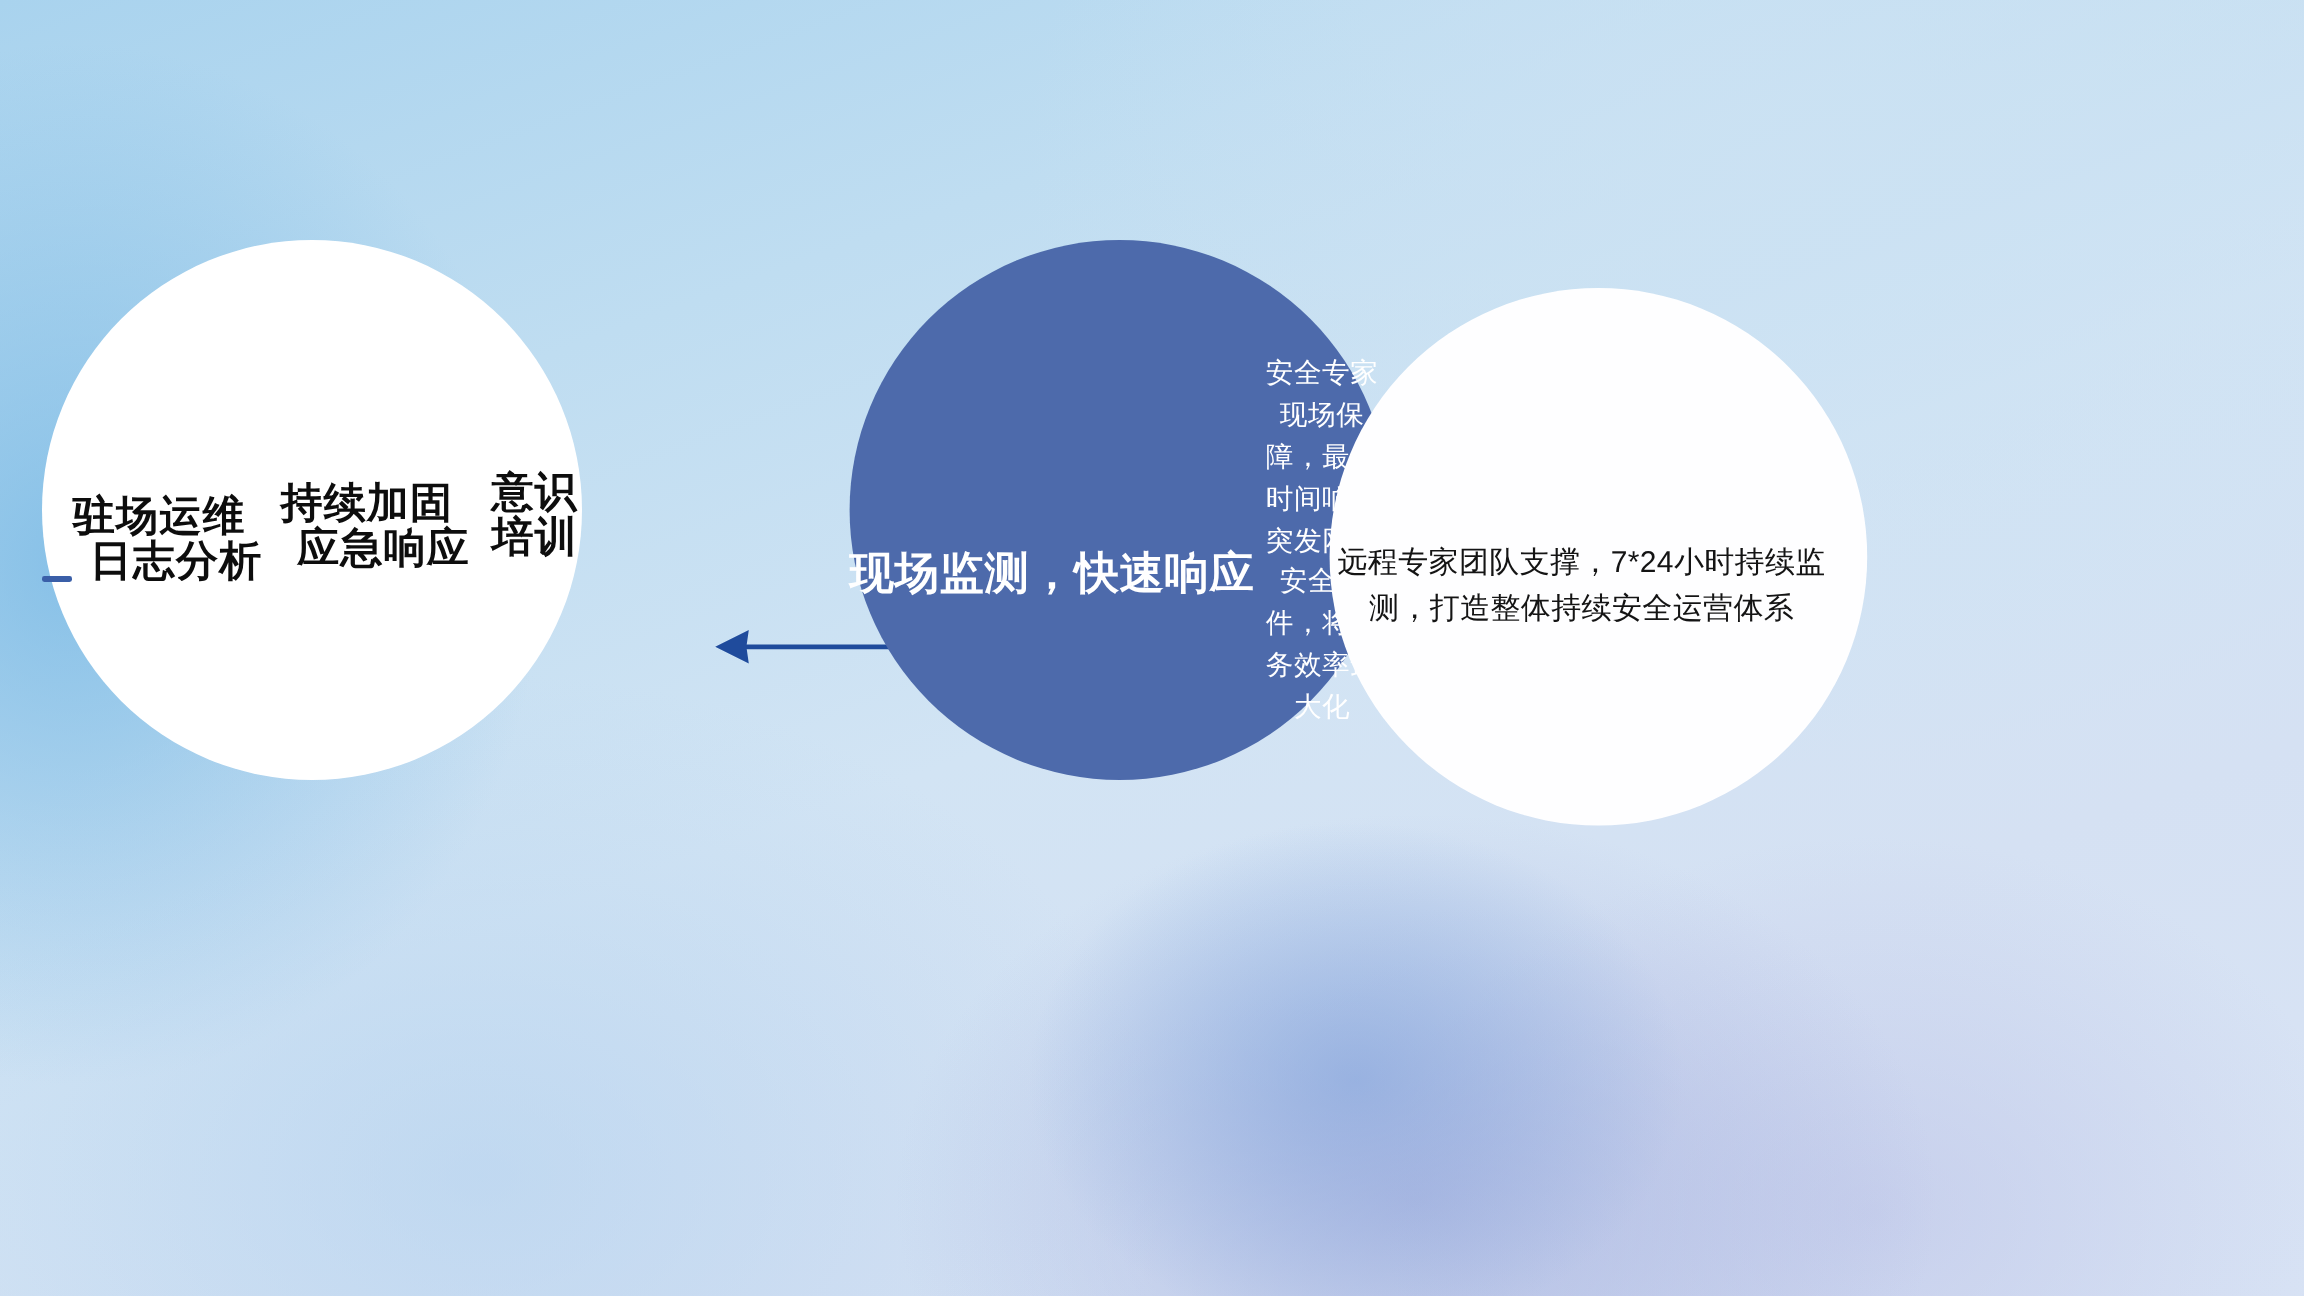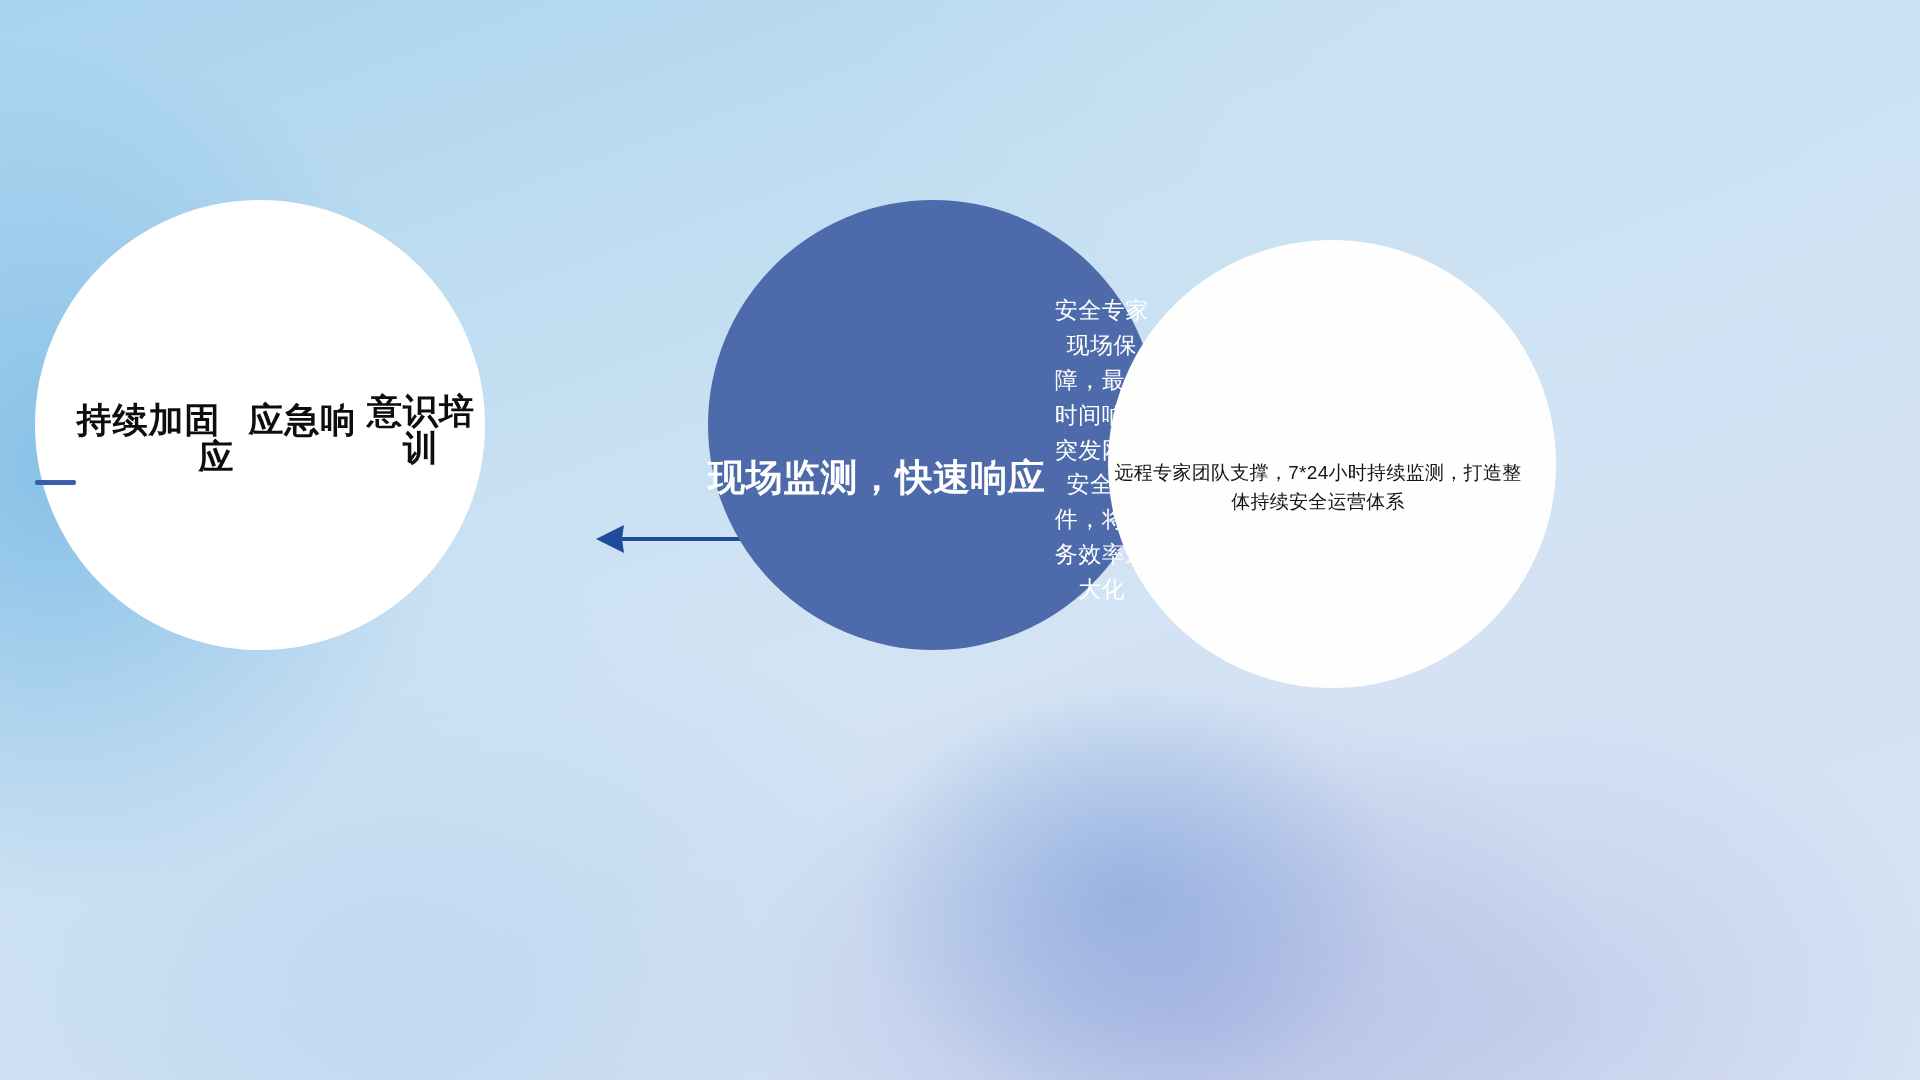--- a/index.html
+++ b/index.html
@@ -65,41 +65,42 @@
     letter-spacing:0.5px;
   }
   
   #right-title {
     margin-top:85px;
     font-size:37px; font-weight:bold; color:#3c5da4;
     letter-spacing:0.5px; white-space:nowrap;
   }
   #right-body {
     margin-top:48px; width:420px;
-    font-size:19px; color:#141414; line-height:1.52;
+    font-size:25px; color:#141414; line-height:1.52;
     letter-spacing:0.3px;
   }
   
   #arrow { position:absolute; left:590px; top:515px; width:330px; height:48px; }
 </style>
 </head>
 <body>
 
 <div id="stage">
 
   <div id="arrow">
     <svg width="330" height="48" viewBox="0 0 330 48">
       <line x1="330" y1="24" x2="26" y2="24" stroke="#1f4b9c" stroke-width="4"></line>
       <polygon points="6,24 34,10 32,24 34,38" fill="#1f4b9c"></polygon>
     </svg>
   </div>
 
   <div id="circle-left" class="circle">
     <div class="circle-inner">
       <div id="left-dash"></div>
+      <div id="left-line-1" class="left-line"><span>驻场运维</span><span class="left-gap"></span><span>日志分析</span></div>
       <div id="left-line-2" class="left-line"><span>持续加固</span><span class="left-gap"></span><span>应急响应</span></div>
       <div id="left-line-3" class="left-line"><span>意识培训</span></div>
     </div>
   </div>
 
   <div id="circle-middle" class="circle">
     <div class="circle-inner">
       <div id="middle-title">现场监测，快速响应</div>
       <div id="middle-body">安全专家现场保障，最短时间响应突发网络安全事件，将服务效率最大化</div>
     </div>

